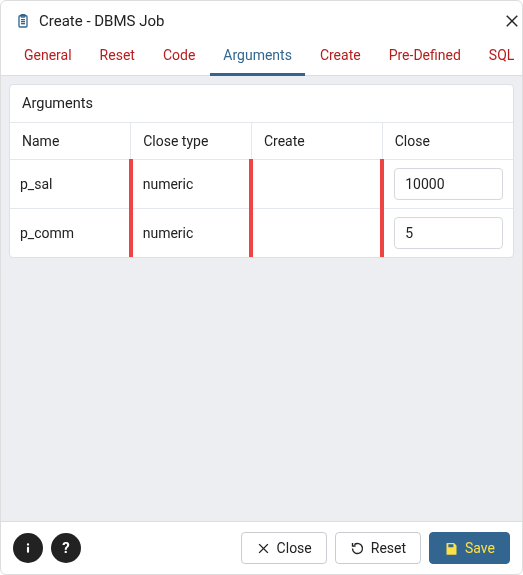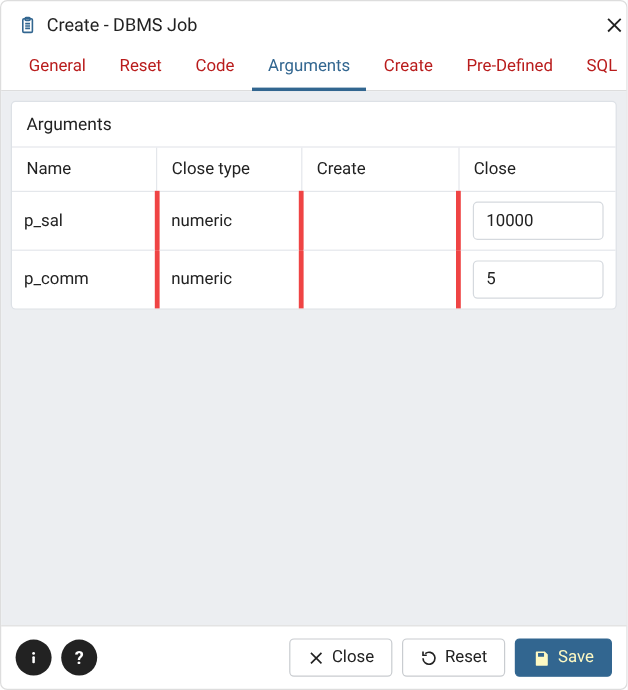--- a/index.html
+++ b/index.html
@@ -159,21 +159,21 @@
       border: 1px solid #c9ccd0;
       border-radius: 4px;
       background: #fff;
       color: #222;
       font-size: 14px;
       cursor: pointer;
     }
     .btn.primary {
       background: #326690;
       border-color: #326690;
-      color: #fef9c3;
+      color: #fde047;
     }
     .btn svg {
       width: 15px;
       height: 15px;
     }
   </style>
 </head>
 <body>
 
 <div class="dialog">

